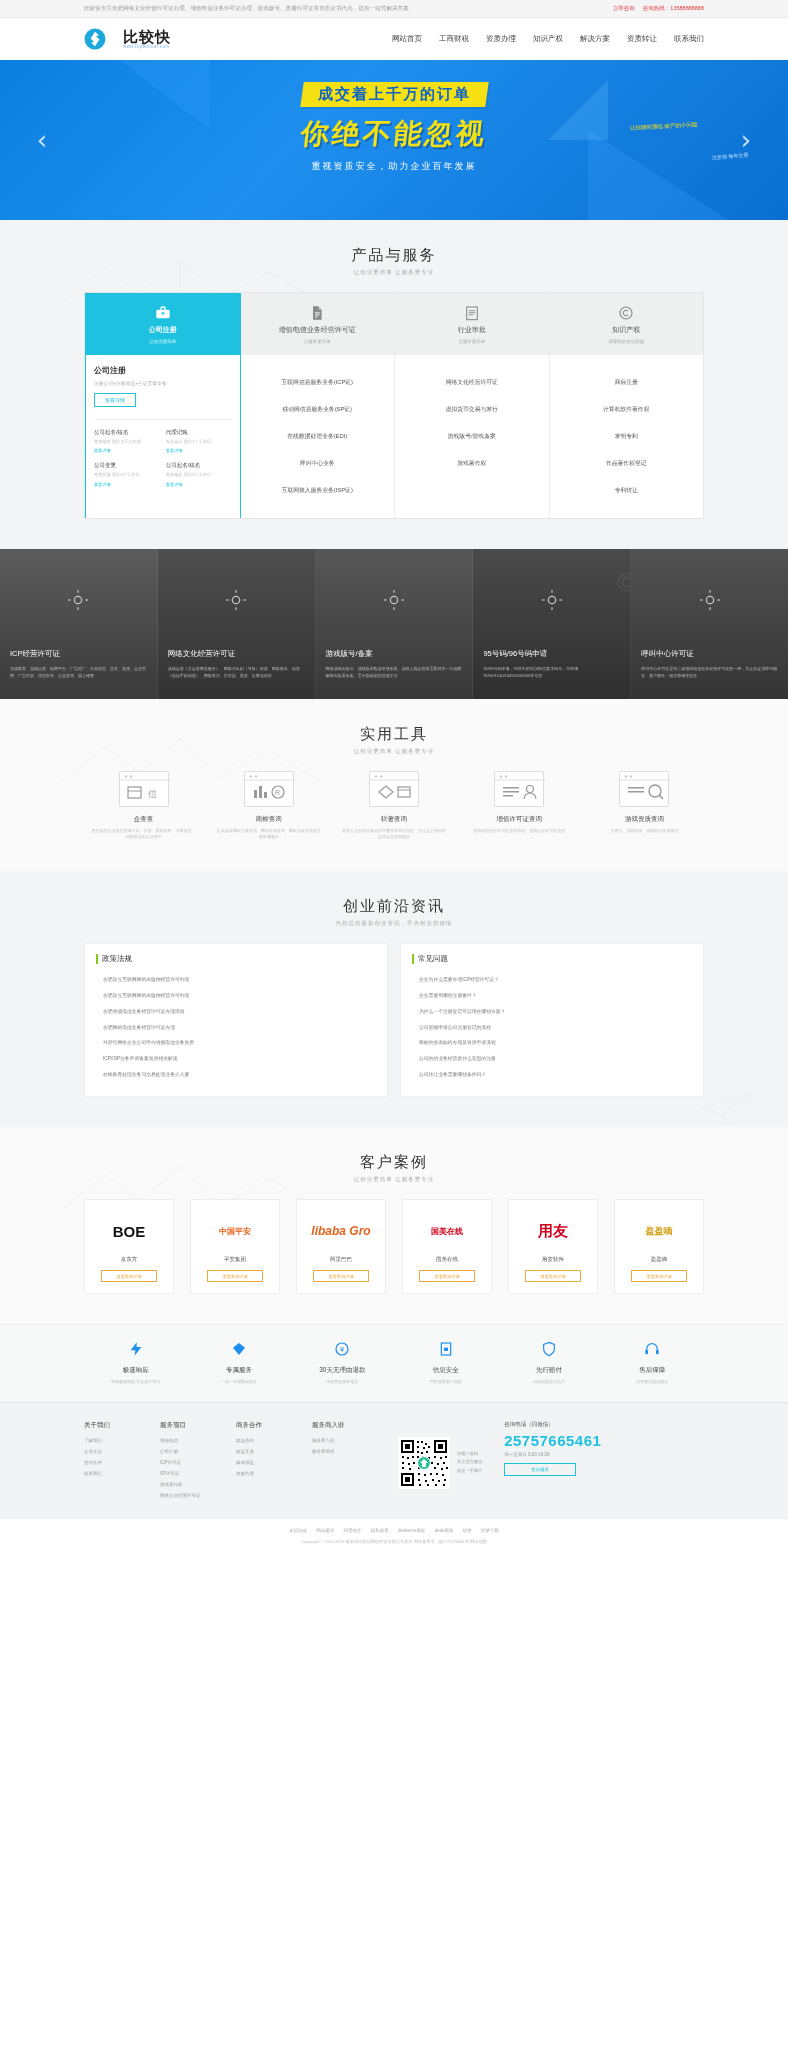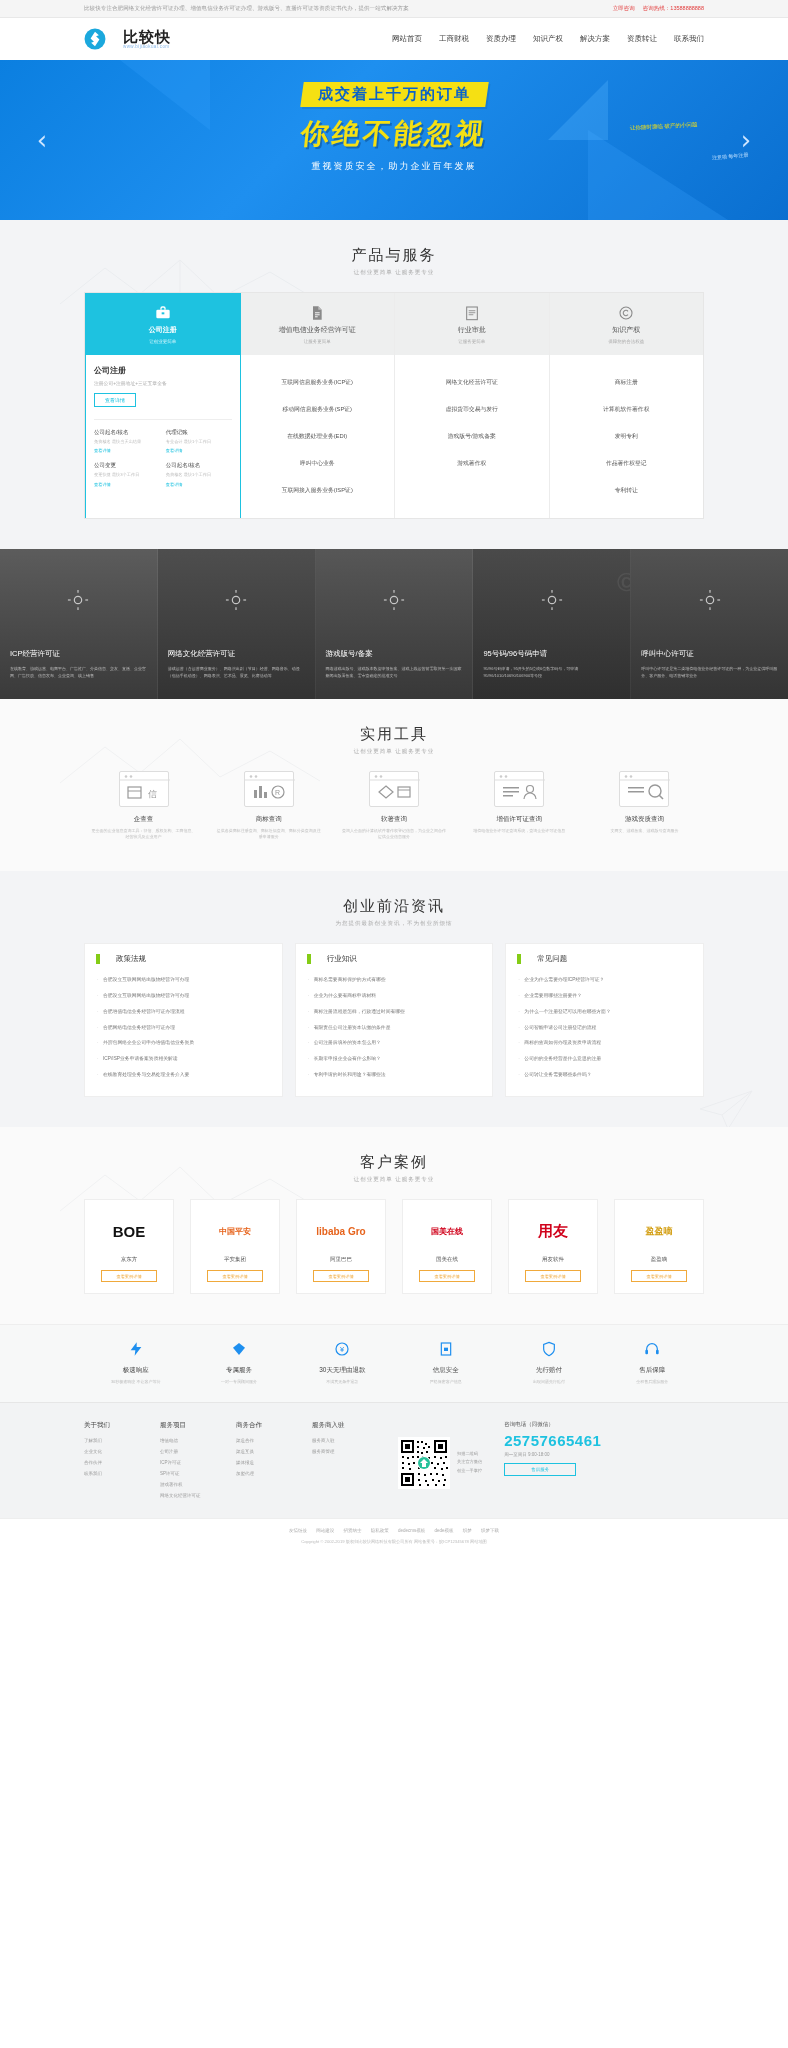--- a/index.html
+++ b/index.html
@@ -114,22 +114,22 @@
   .tools { display:flex; gap:6px; justify-content:space-between; }
   .tool { flex:1; text-align:center; }
   .tool-box { width:50px; height:36px; margin:0 auto 8px; border:1px solid #ddd;
       border-radius:2px; background:#fff; position:relative; }
   .tool-t { font-size:6.5px; color:#444; }
   .tool-d { font-size:4px; color:#bbb; margin-top:4px; line-height:1.6; padding:0 6px; }
 
   
   .news { display:flex; gap:12px; }
   .news-card { flex:1; background:#fff; border:1px solid #eee; padding:10px 11px 13px; }
-  .news-h { font-size:7.5px; color:#333; border-left:4px solid #84cc16;
-      padding-left:16px; margin-bottom:9px; }
+  .news-h { font-size:7.5px; color:#333; border-left:2px solid #84cc16;
+      padding-left:4px; margin-bottom:9px; }
   .news-card li { list-style:none; font-size:4.8px; color:#777; line-height:1;
       padding:5.5px 0 5.5px 7px; position:relative; cursor:pointer; }
   .news-card li:before { content:"·"; position:absolute; left:1px; color:#bbb; }
   .paper { position:absolute; right:34px; bottom:-4px; width:56px; height:44px; opacity:.35; }
 
   
   .cases { display:flex; gap:16px;align-items:center; }
   .case { flex:1; background:#fff; border:1px solid #eee; padding:14px 6px 11px;
       text-align:center; }
   .case-logo { height:34px; display:flex; align-items:center; justify-content:center;
@@ -515,32 +515,20 @@
             <li>合肥设立互联网网络出版物经营许可办理</li>
             <li>合肥设立互联网网络出版物经营许可办理</li>
             <li>合肥增值电信业务经营许可证办理流程</li>
             <li>合肥网络电信业务经营许可证办理</li>
             <li>外贸包网络企业公司申办增值电信业务资质</li>
             <li>ICP/ISP业务申请备案资质相关解读</li>
             <li>在线教育处理业务与交易处理业务介入要</li>
           </ul>
         </div>
         <div class="news-card">
-          <div class="news-h">行业知识</div>
-          <ul>
-            <li>商标名需要商标保护的方式有哪些</li>
-            <li>企业为什么要有商标申请材料</li>
-            <li>商标注册流程是怎样，行政通过时间有哪些</li>
-            <li>有限责任公司注册资本认缴的条件是</li>
-            <li>公司注册后填补的资本怎么用？</li>
-            <li>长期零申报企业会有什么影响？</li>
-            <li>专利申请的时长和用途？有哪些法</li>
-          </ul>
-        </div>
-        <div class="news-card">
           <div class="news-h">常见问题</div>
           <ul>
             <li>企业为什么需要办理ICP经营许可证？</li>
             <li>企业需要用哪些注册要件？</li>
             <li>为什么一个注册登记可以用在哪些方面？</li>
             <li>公司智能申请公司注册登记的流程</li>
             <li>商标的查询如何办理及资质申请流程</li>
             <li>公司的的业务经营是什么意思的注册</li>
             <li>公司转让业务需要哪些条件吗？</li>
           </ul>
@@ -567,21 +555,21 @@
           <div class="case-logo" style="color:#111; font-size:15px;">BOE</div>
           <div class="case-n">京东方</div>
           <div class="case-b">查看案例详情</div>
         </div>
         <div class="case">
           <div class="case-logo" style="color:#e6631c; font-size:8px;">中国平安</div>
           <div class="case-n">平安集团</div>
           <div class="case-b">查看案例详情</div>
         </div>
         <div class="case">
-          <div class="case-logo" style="color:#e6631c; font-size:10px;">libaba Gro</div>
+          <div class="case-logo" style="color:#e6631c; font-size:12px;font-style:italic;">libaba Gro</div>
           <div class="case-n">阿里巴巴</div>
           <div class="case-b">查看案例详情</div>
         </div>
         <div class="case">
           <div class="case-logo" style="color:#d0021b; font-size:8px;">国美在线</div>
           <div class="case-n">国美在线</div>
           <div class="case-b">查看案例详情</div>
         </div>
         <div class="case">
           <div class="case-logo" style="color:#d0021b; font-size:15px;">用友</div>

